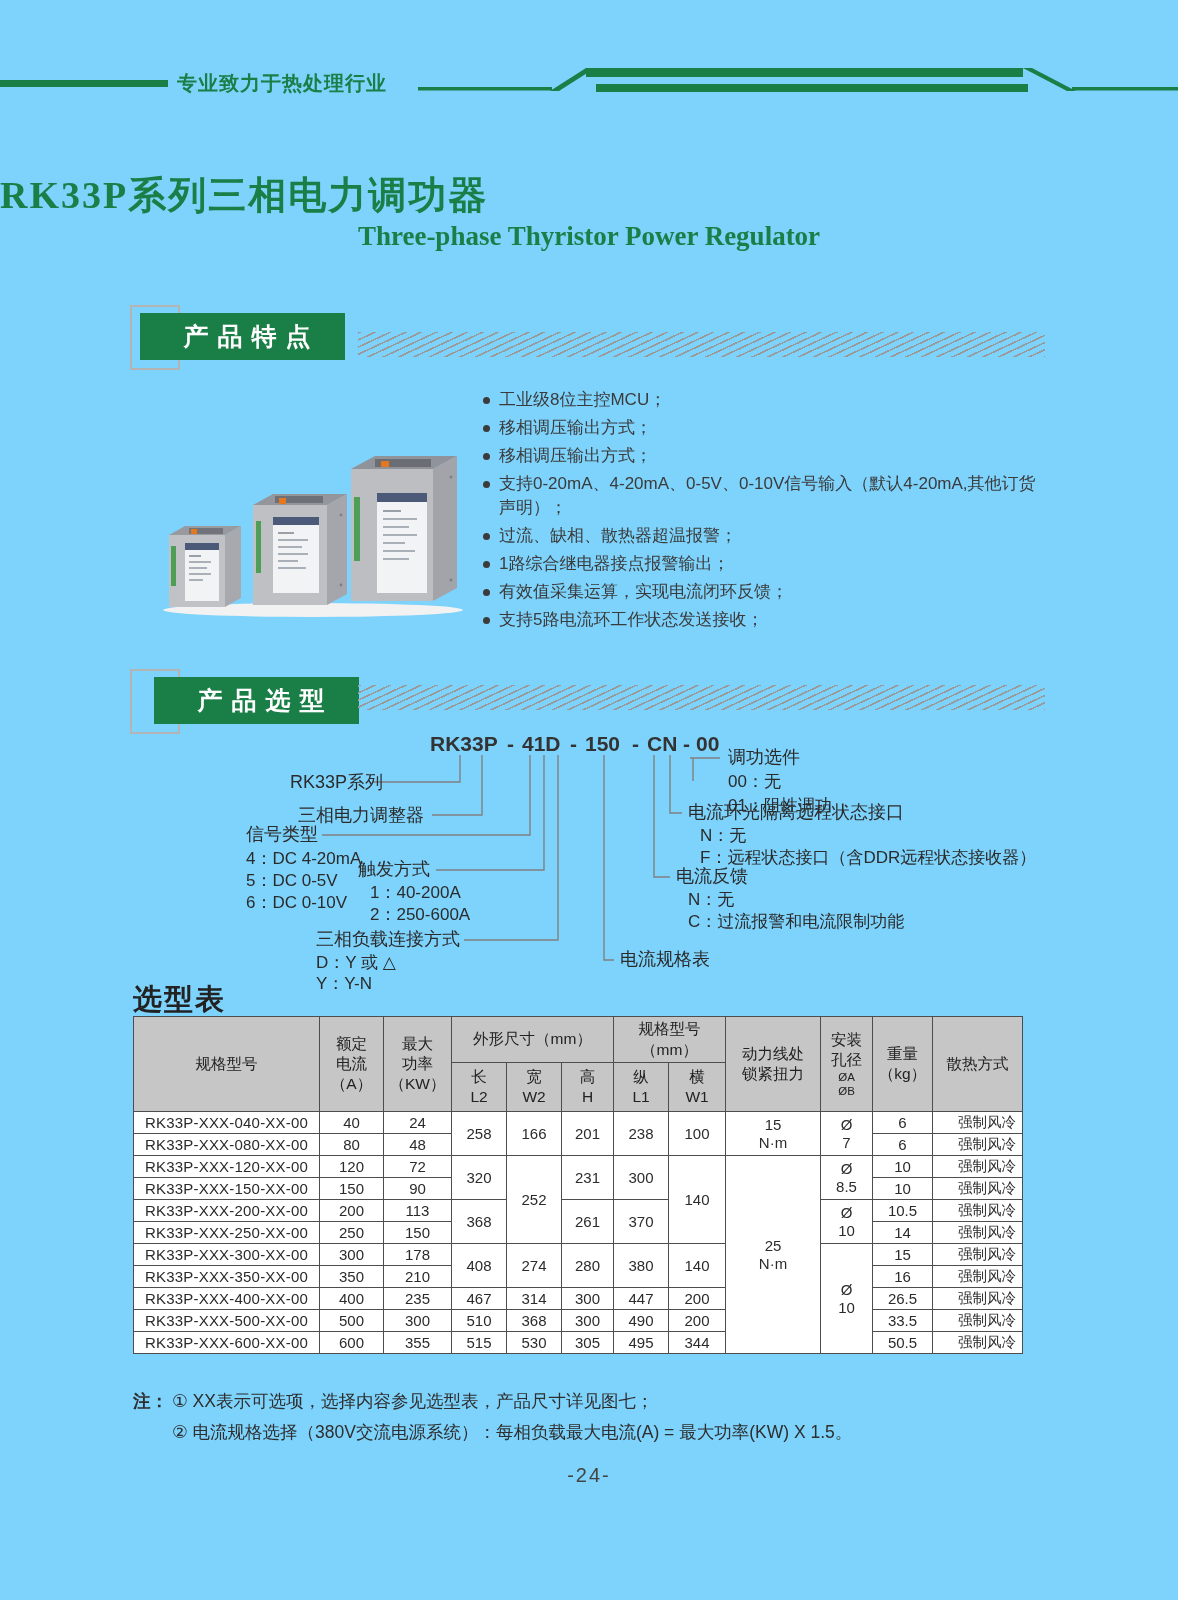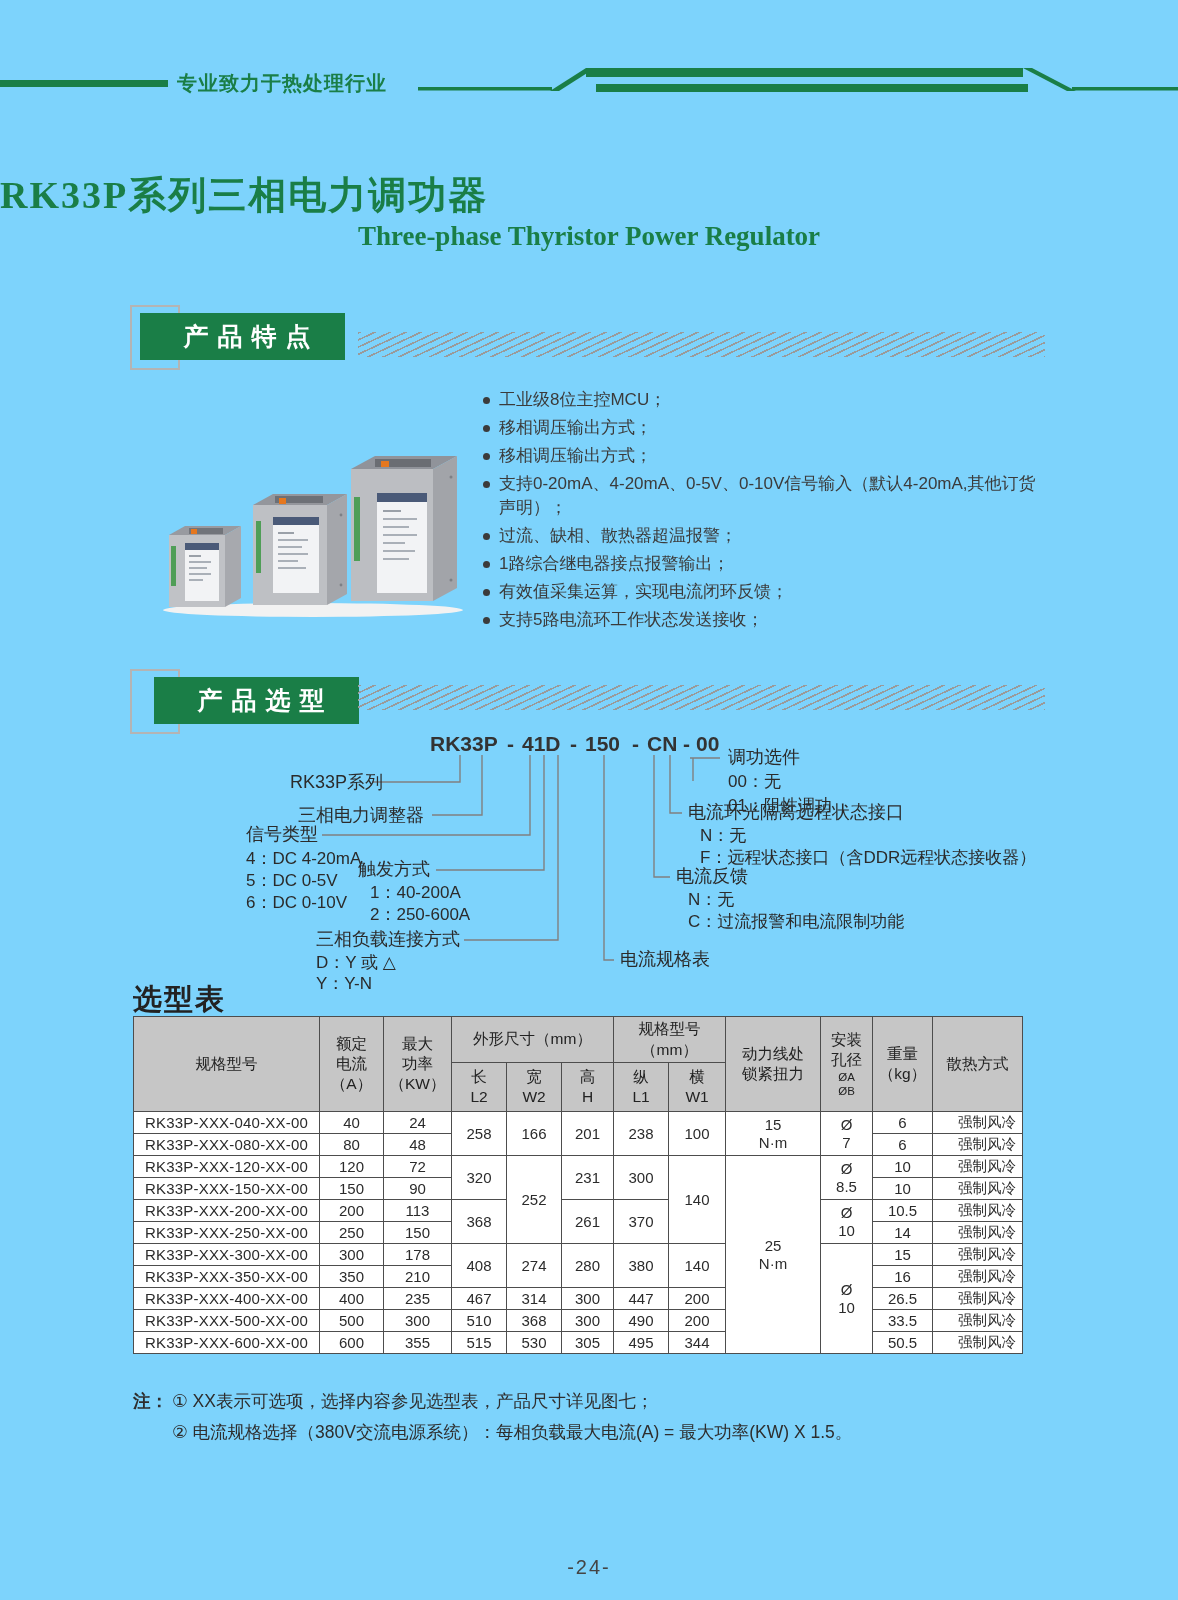--- a/index.html
+++ b/index.html
@@ -41,21 +41,21 @@
     white-space:pre-line;padding:0 2px;box-sizing:border-box;}
   table.sel th{background:#c6c6c6;font-size:15.5px;font-weight:500;line-height:1.3;color:#222;}
   table.sel td{font-size:15px;height:22px;line-height:1.2;color:#2b2b2b;background:#fff;}
   table.sel td.model{font-size:15px;letter-spacing:0.2px;}
   table.sel td.cool{font-size:14.5px;padding-left:21px;}
   table.sel .sub{font-size:11.5px;line-height:1.15;margin-top:1px;}
   tr.hr1{height:46px;} tr.hr2{height:49px;}
   
   .notes{position:absolute;left:133px;top:1386px;display:flex;font-size:17.5px;color:#2e2e2e;line-height:31px;}
   .notes .nlabel{font-weight:700;margin-right:4px;}
-  .pageno{position:absolute;left:0;top:1556px;width:100%;text-align:center;font-size:20px;color:#444;letter-spacing:2px;}
+  .pageno{position:absolute;left:0;top:1464px;width:100%;text-align:center;font-size:20px;color:#444;letter-spacing:2px;}
 </style>
 </head>
 <body>
 
 <div id="page">
 
   <div class="hdr-bar-left"></div>
   <div class="tagline">专业致力于热处理行业</div>
   <svg class="hdr-deco" viewBox="0 0 800 40">
     <rect x="40" y="27" width="134" height="3.5" fill="#1a7e47"></rect>

